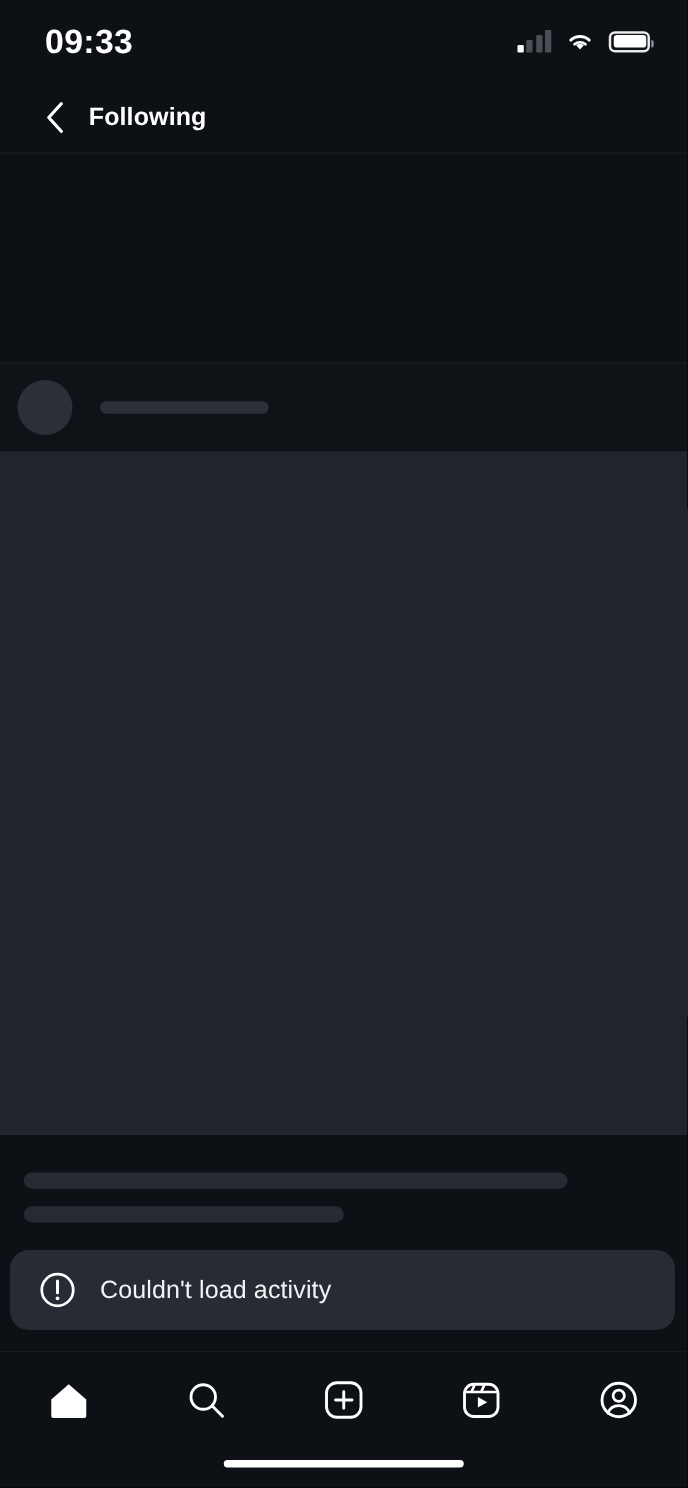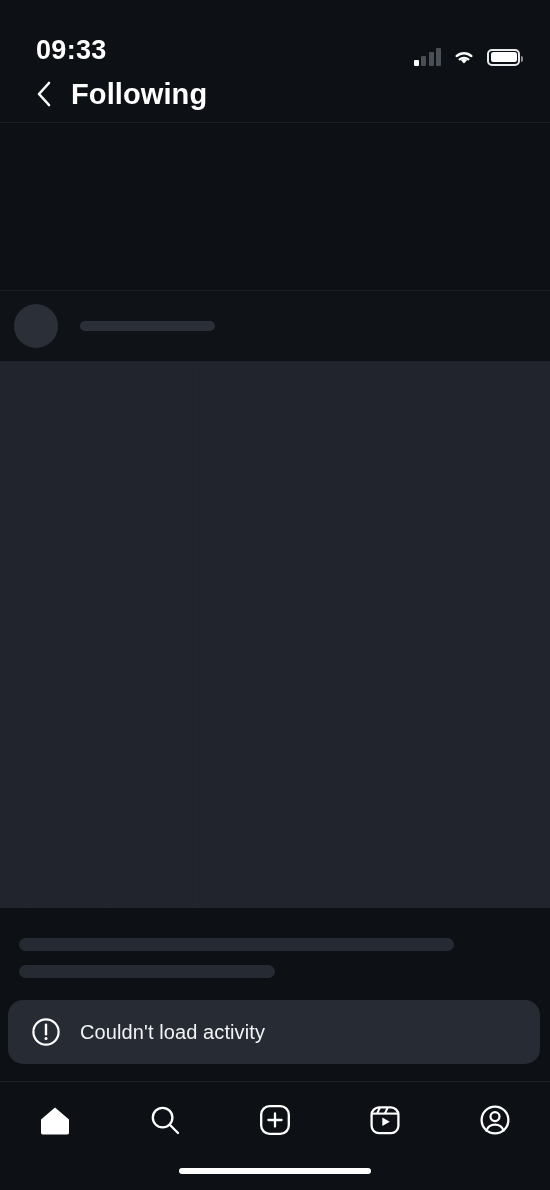--- a/index.html
+++ b/index.html
@@ -16,21 +16,21 @@
     font-family: "Liberation Sans", sans-serif;
     -webkit-font-smoothing: antialiased;
   }
 
   
   .statusbar {
     position: absolute;
     top: 0; left: 0; right: 0;
     height: 66px;
     display: flex;
-    align-items: flex-end;
+    align-items: center;
     justify-content: space-between;
     padding: 0 30px 0 36px;
     box-sizing: border-box;
   }
   .status-time {
     color: #ffffff;
     font-size: 27px;
     font-weight: 700;
     letter-spacing: 0.3px;
   }
@@ -97,21 +97,21 @@
   .back-btn {
     width: 34px;
     height: 34px;
     display: flex;
     align-items: center;
     justify-content: center;
     cursor: pointer;
   }
   .page-title {
     color: #ffffff;
-    font-size: 29px;
+    font-size: 20px;
     font-weight: 700;
     margin-left: 10px;
     letter-spacing: 0.1px;
   }
   .hairline {
     position: absolute;
     left: 0; right: 0;
     height: 1px;
     background: #1b1f25;
   }

